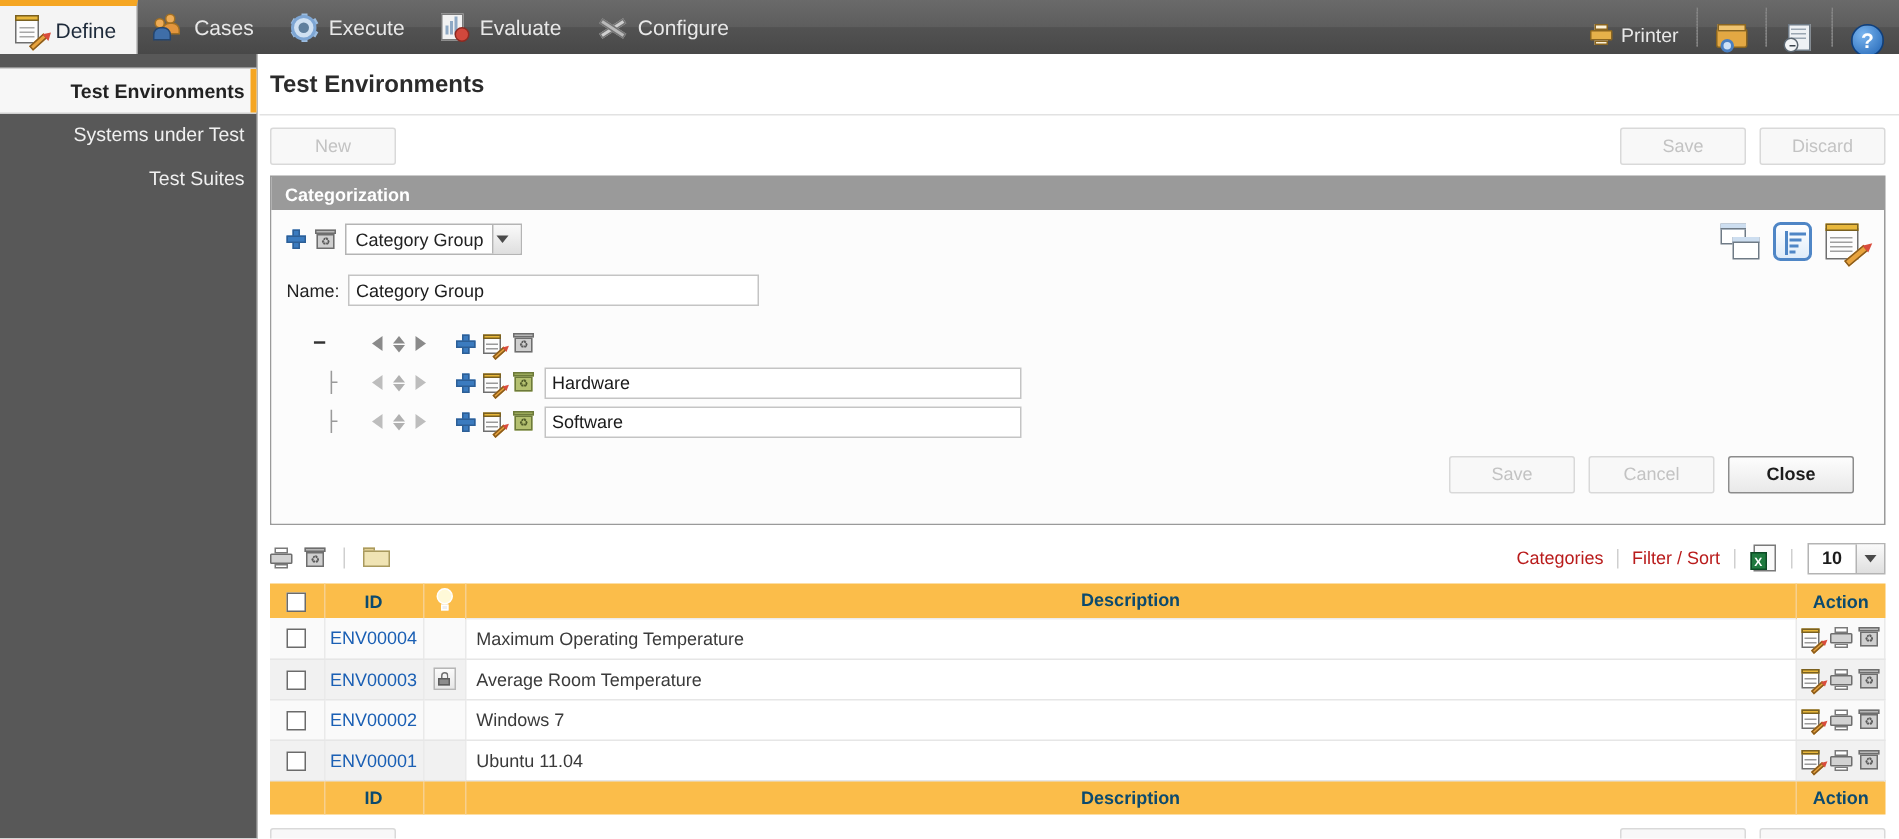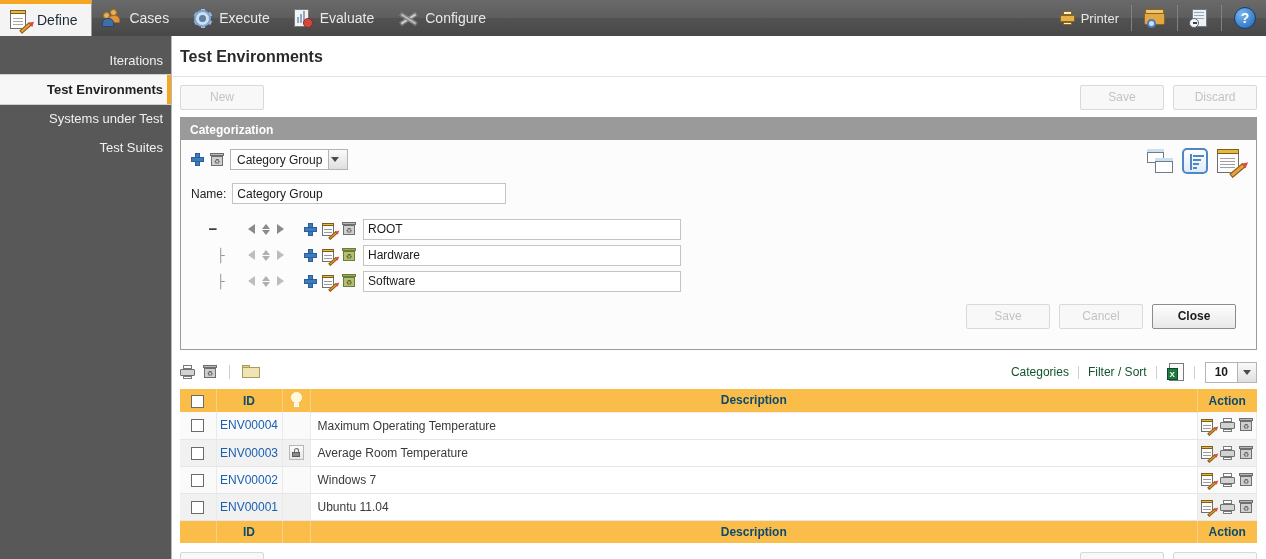--- a/index.html
+++ b/index.html
@@ -29,21 +29,21 @@
     background: #f4f4f4; color: #1d2a3a;
     border-top: 4px solid #f5a623;
     border-right: 1px solid #9a9a9a;
     margin-top: 0; height: 36px;
   }
   .nav-spacer { flex: 1 1 auto; }
   .nav-right { display: flex; align-items: center; height: 36px; }
   .nav-right .sep { width: 1px; height: 26px; background: #7c7c7c; margin: 0 2px;
      border-left: 1px dotted #868686; }
   .nav-btn {
-    display: flex; align-items: center; gap: 6px;
+    display: flex; align-items: flex-start; gap: 6px;
     height: 36px; padding: 16px 10px; color: #e8e8e8; font-size: 13px; cursor: pointer;
   }
   .ico { display: inline-block; position: relative; flex: 0 0 auto; }
 
   
   .sidebar {
     position: absolute; top: 36px; left: 0; width: 172px; height: 523px;
     background: #585858;
     border-right: 1px solid #b9b9b9;
   }
@@ -137,21 +137,21 @@
 
   .panel-btns { display: flex; justify-content: flex-end; gap: 9px; padding: 10px 10px 12px 0; }
 
   
   .list-toolbar {
     display: flex; align-items: center; justify-content: space-between;
     margin: 9px 9px 0 7px; height: 26px;
   }
   .lt-left { display: flex; align-items: center; gap: 8px; }
   .lt-right { display: flex; align-items: center; gap: 0; font-size: 12px; }
-  .lt-right .lnk { color: #14532d; cursor: pointer; padding: 0 9px; }
+  .lt-right .lnk { color: #b91c1c; cursor: pointer; padding: 0 9px; }
   .lt-right .divider { width:1px; height:13px; background:#cfcfcf; }
   .pagesize {
     display:flex; align-items:center; border:1px solid #b4b4b4; height:21px; margin-left:10px;
     background:#fff;
   }
   .pagesize .val { padding: 0 9px 0 9px; font-weight:bold; color:#1c1c1c; }
   .pagesize .cr { width:19px;height:19px;border-left:1px solid #b4b4b4;
      background:linear-gradient(to bottom,#fafafa,#dfdfdf); display:flex;align-items:center;justify-content:center; }
 
   
@@ -397,23 +397,20 @@
       </div>
       <div class="sep"></div>
       <div class="nav-btn">
         <span class="helpq">?</span>
       </div>
     </div>
   </div>
 
   <div class="sidebar">
     <div style="height:10px"></div>
-    <div class="side-item">
-      <span>Iterations</span>
-    </div>
     <div class="side-item active">
       <span>Test Environments</span>
     </div>
     <div class="side-item">
       <span>Systems under Test</span>
     </div>
     <div class="side-item">
       <span>Test Suites</span>
     </div>
   </div>
@@ -501,21 +498,20 @@
                 <span class="ln" style="top:7px"></span>
                   <span class="ln" style="top:10px"></span>
                 <span class="pencil"></span>
               </span>
               <span class="bin grey">
                 <span class="lid"></span>
                   <span class="body"></span>
                   <span class="rec">♻</span>
               </span>
             </span>
-            <input class="txt" style="width: 318px;" value="ROOT">
           </div>
 
           <div class="tree-row">
             <span class="tree-gutter child">
               <span class="tee">├</span>
             </span>
             <span class="arrows">
               <i class="tri tri-l hollow"></i>
               <span class="updown">
                   <i class="u" style="border-bottom-color:#b0b0b0"></i>

